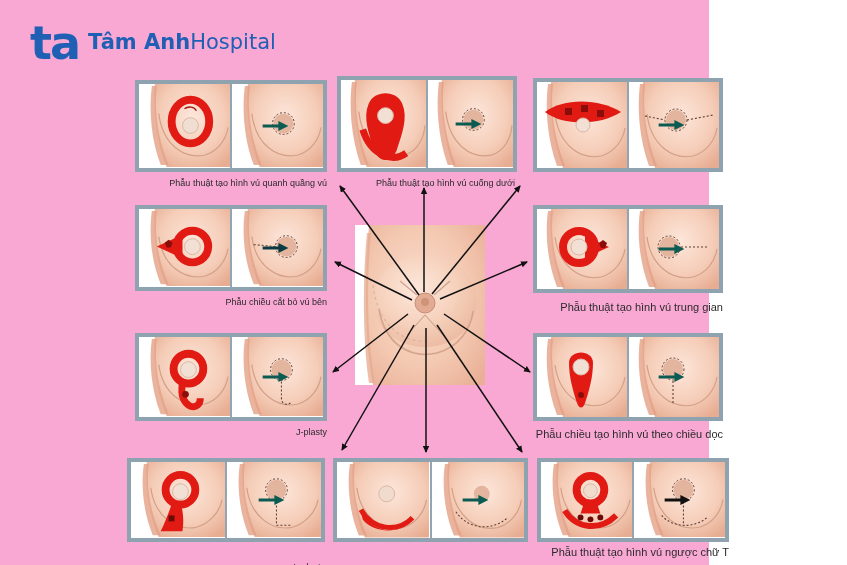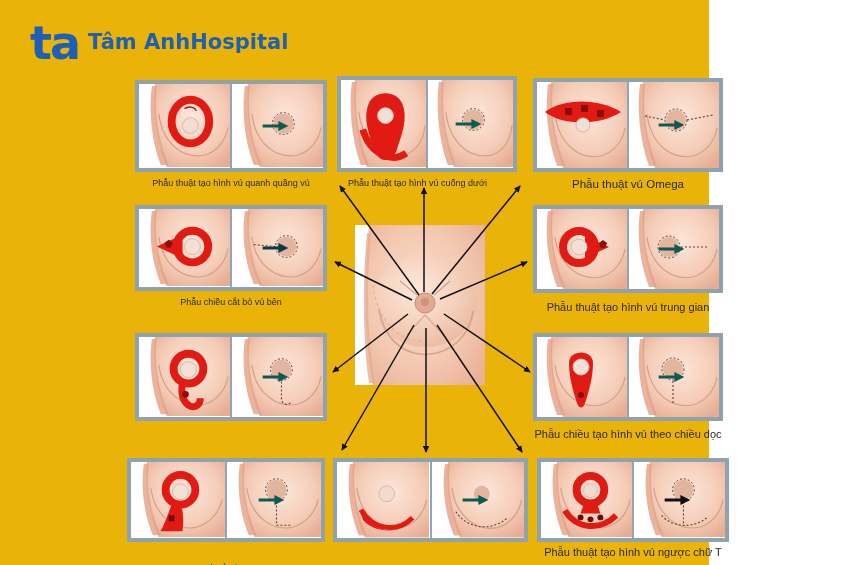--- a/index.html
+++ b/index.html
@@ -6,21 +6,21 @@
   html, body {
     margin: 0; padding: 0;
     width: 847px; height: 565px;
     background: #ffffff;
     font-family: "Liberation Sans", sans-serif;
     overflow: hidden;
   }
   #page {
     position: relative;
     width: 709px; height: 565px;
-    background: #eab308;
+    background: #f9a8d4;
   }
 
   
   #logo {
     position: absolute;
     left: 30px; top: 22px;
     display: flex; align-items: center; gap: 9px;
   }
   #logo-mark {
     font-size: 46px;
@@ -29,21 +29,21 @@
     line-height: 0.92;
     letter-spacing: -2px;
     font-family: "DejaVu Sans", sans-serif;
   }
   #logo-text { display: flex; flex-direction: row; line-height: 1.04; }
   #logo-line1 {
     font-size: 21px; font-weight: bold; color: #1f5fb4;
     font-family: "DejaVu Sans", sans-serif;
   }
   #logo-line2 {
-    font-size: 21px; font-weight: bold; color: #1f5fb4;
+    font-size: 21px; font-weight: normal; color: #1f5fb4;
     font-family: "DejaVu Sans", sans-serif;
   }
 
   
   .panel { position: absolute; }
   .panel-frame {
     width: 100%; height: 100%;
     border: 4px solid #8fa2b0;
     background: #93a5b3;
     display: flex;
@@ -70,21 +70,21 @@
     left: 50%; top: 50%;
     transform: translate(-60%, -50%);
     width: 26px; height: 10px;
     z-index: 6;
     pointer-events: none;
   }
 
   
   .caption {
     position: absolute;
-    text-align: center;
+    text-align: right;
     color: #2a2a2a;
     font-family: "Liberation Sans", sans-serif;
     white-space: nowrap;
   }
   .cap-sm { font-size: 11px; }
   .cap-md { font-size: 9px; }
   .cap-lg { font-size: 11.5px; }
 
   
   #center-img {
@@ -290,21 +290,20 @@
           <circle cx="47" cy="38" r="10" fill="#e3b49e"></circle>
           <circle cx="47" cy="38" r="11" fill="none" stroke="#5f4036" stroke-width="1" stroke-dasharray="2 2"></circle>
         </svg>
         <svg class="mid-arrow" viewBox="0 0 26 10">
           <line x1="0" y1="5" x2="18" y2="5" stroke="#0b5b52" stroke-width="3"></line>
           <path d="M16,0 L26,5 L16,10 z" fill="#0b5b52"></path>
         </svg>
       </div>
     </div>
   </div>
-  <div class="caption cap-lg" style="left:533px; top:178px; width:190px;">Phẫu thuật vú Omega</div>
 
   <div class="panel" style="left:135px; top:205px; width:192px; height:86px;">
     <div class="panel-frame">
       <div class="half left">
         <svg class="torso" viewBox="0 0 92 78" preserveAspectRatio="none" xmlns="http://www.w3.org/2000/svg">
           <defs>
             <radialGradient id="g4a" cx="50%" cy="40%" r="70%">
               <stop offset="0%" stop-color="#fde6da"></stop>
                   <stop offset="60%" stop-color="#f5cdb8"></stop>
                   <stop offset="100%" stop-color="#e7ad92"></stop>
@@ -410,20 +409,21 @@
           <circle cx="50" cy="33" r="11" fill="none" stroke="#5f4036" stroke-width="1" stroke-dasharray="2 2"></circle>
           <path d="M50,45 L50,62 C50,68 56,70 60,66" fill="none" stroke="#5f4036" stroke-width="1.1" stroke-dasharray="2 2"></path>
         </svg>
         <svg class="mid-arrow" viewBox="0 0 26 10">
           <line x1="0" y1="5" x2="18" y2="5" stroke="#0b5b52" stroke-width="3"></line>
           <path d="M16,0 L26,5 L16,10 z" fill="#0b5b52"></path>
         </svg>
       </div>
     </div>
   </div>
+  <div class="caption cap-md" style="left:135px; top:427px; width:192px;">J-plasty</div>
 
   <div class="panel" style="left:533px; top:333px; width:190px; height:88px;">
     <div class="panel-frame">
       <div class="half left">
         <svg class="torso" viewBox="0 0 90 80" preserveAspectRatio="none" xmlns="http://www.w3.org/2000/svg">
           <defs>
             <radialGradient id="g7a" cx="50%" cy="40%" r="70%">
               <stop offset="0%" stop-color="#fde6da"></stop>
                   <stop offset="60%" stop-color="#f5cdb8"></stop>
                   <stop offset="100%" stop-color="#e7ad92"></stop>

